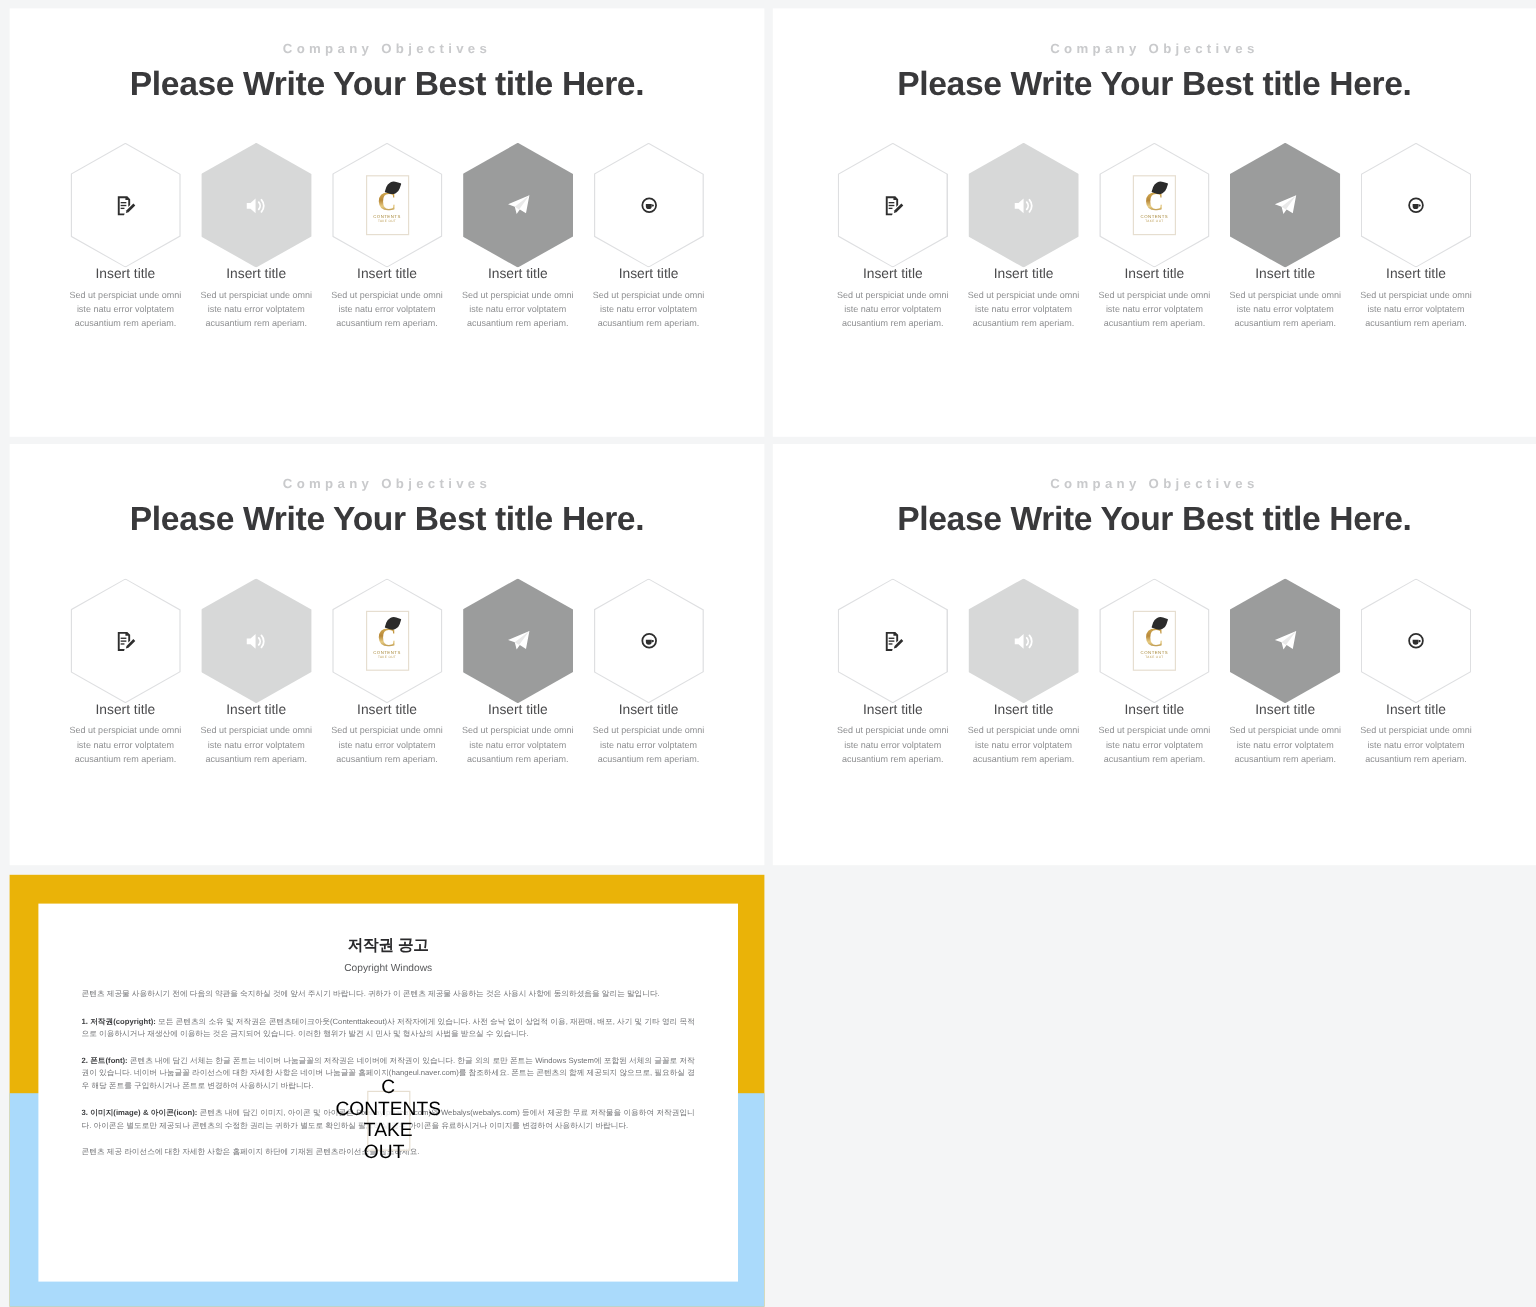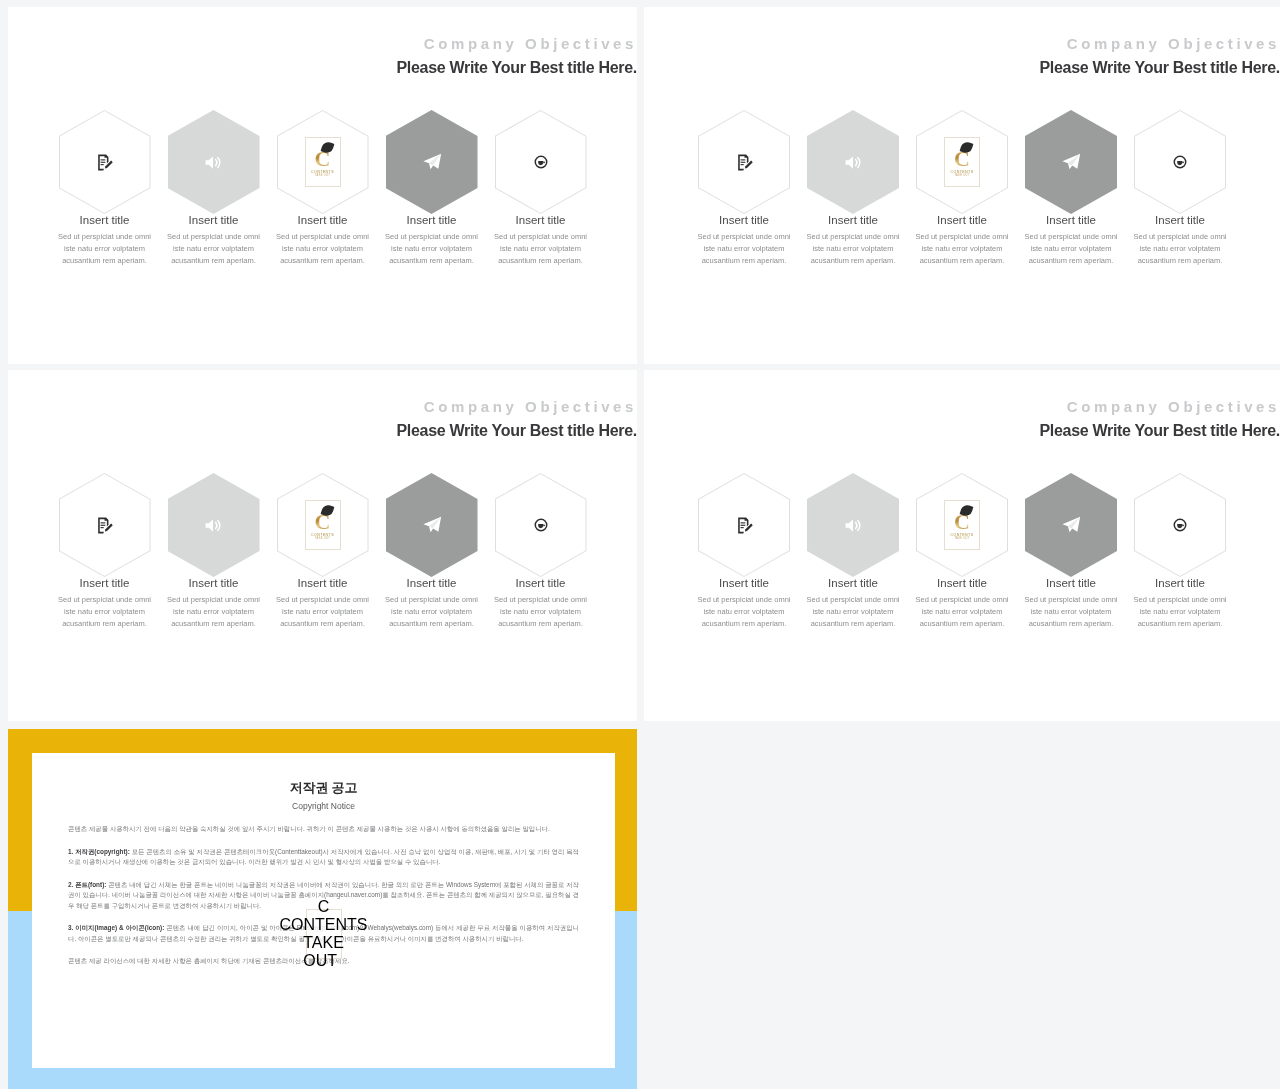--- a/index.html
+++ b/index.html
@@ -32,31 +32,31 @@
 
   .slide-inner {
     position: relative;
     width: 100%;
     height: 100%;
     padding-top: 28px;
   }
 
   
   .eyebrow {
-    text-align: right;
-    font-size: 15px;
+    text-align: center;
+    font-size: 11px;
     letter-spacing: 3.6px;
     color: #c9cacc;
     font-weight: 700;
     text-transform: none;
     margin-bottom: 7px;
   }
   .headline {
-    text-align: right;
-    font-size: 16px;
+    text-align: center;
+    font-size: 28px;
     font-weight: 700;
     color: #39393b;
     letter-spacing: -0.3px;
   }
 
   
   .hex-row {
     display: flex;
     justify-content: center;
     align-items: flex-start;
@@ -551,21 +551,21 @@
           </div>
         </div>
     </div>
   </div>
 
   <div class="copy-outer">
     <div class="lower-tint"></div>
 
     <div class="copy-page">
       <div class="copy-title">저작권 공고</div>
-      <div class="copy-sub">Copyright Notice</div>
+      <div class="copy-sub">Copyright Windows</div>
       <div class="copy-p">콘텐츠 제공물 사용하시기 전에 다음의 약관을 숙지하실 것에 앞서 주시기 바랍니다. 귀하가 이 콘텐츠 제공물 사용하는 것은 사용시 사항에 동의하셨음을 알리는 말입니다.</div>
 
       <p class="copy-p sec">
         <b>1. 저작권(copyright):</b><span> 모든 콘텐츠의 소유 및 저작권은 콘텐츠테이크아웃(Contenttakeout)사 저작자에게 있습니다. 사전 승낙 없이 상업적 이용, 재판매, 배포, 사기 및 기타 영리 목적으로 이용하시거나 재생산에 이용하는 것은 금지되어 있습니다. 이러한 행위가 발견 시 민사 및 형사상의 사법을 받으실 수 있습니다.</span>
       </p>
 
       <p class="copy-p sec">
         <b>2. 폰트(font):</b><span> 콘텐츠 내에 담긴 서체는 한글 폰트는 네이버 나눔글꼴의 저작권은 네이버에 저작권이 있습니다. 한글 외의 로만 폰트는 Windows System에 포함된 서체의 글꼴로 저작권이 있습니다. 네이버 나눔글꼴 라이선스에 대한 자세한 사항은 네이버 나눔글꼴 홈페이지(hangeul.naver.com)를 참조하세요. 폰트는 콘텐츠의 함께 제공되지 않으므로, 필요하실 경우 해당 폰트를 구입하시거나 폰트로 변경하여 사용하시기 바랍니다.</span>
       </p>
 

